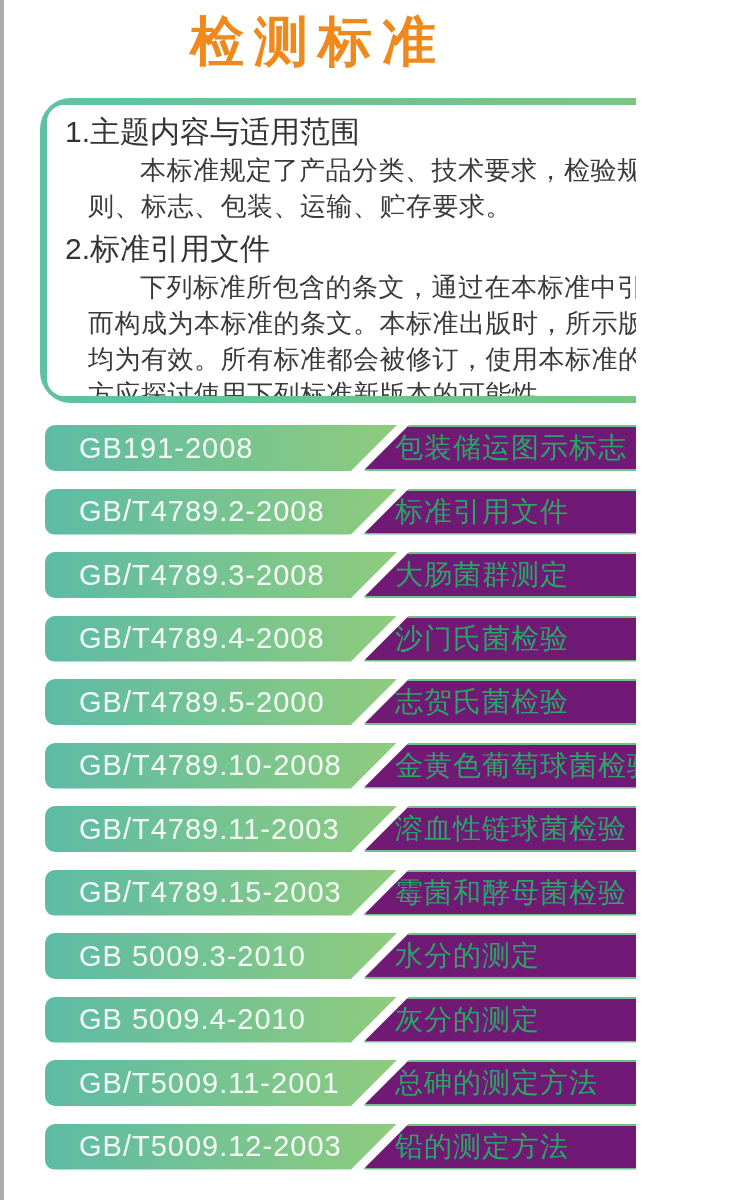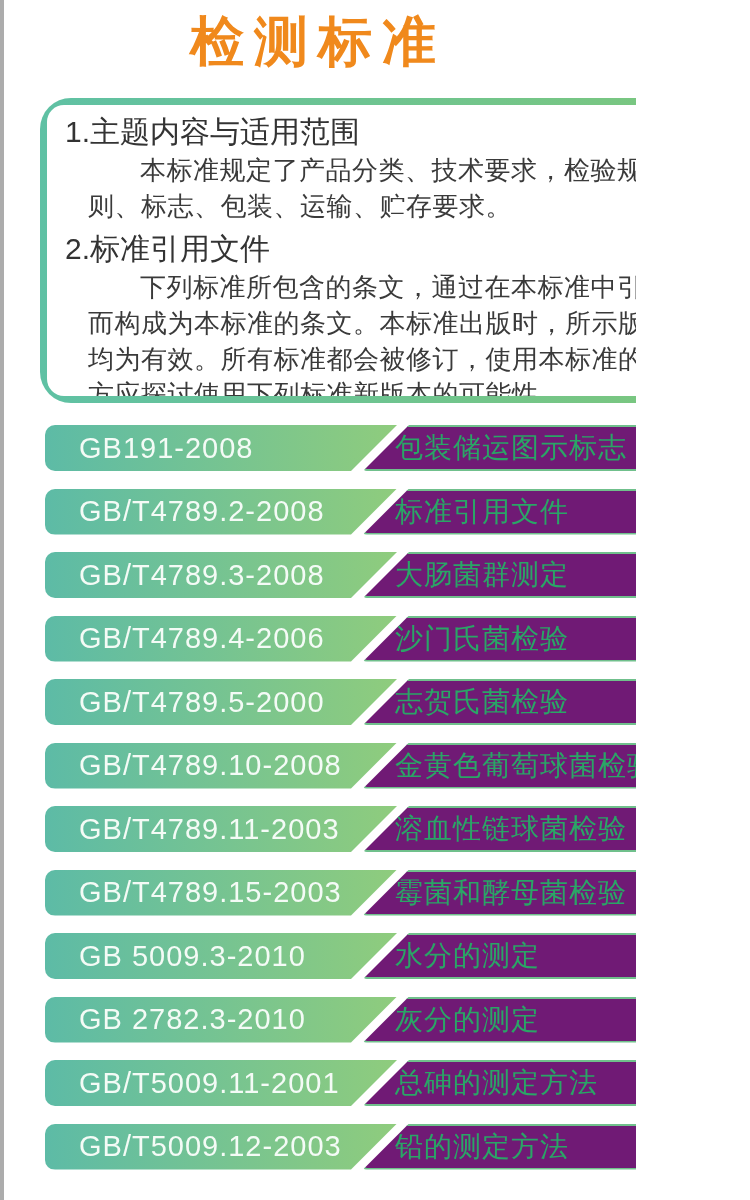--- a/index.html
+++ b/index.html
@@ -152,21 +152,21 @@
         <div class="code-panel">
           <span class="std-code">GB/T4789.3-2008</span>
         </div>
       </div>
 
       <div class="std-row">
         <div class="name-panel">
           <span class="std-name">沙门氏菌检验</span>
         </div>
         <div class="code-panel">
-          <span class="std-code">GB/T4789.4-2006</span>
+          <span class="std-code">GB/T4789.4-2008</span>
         </div>
       </div>
 
       <div class="std-row">
         <div class="name-panel">
           <span class="std-name">志贺氏菌检验</span>
         </div>
         <div class="code-panel">
           <span class="std-code">GB/T4789.5-2000</span>
         </div>
@@ -206,21 +206,21 @@
         <div class="code-panel">
           <span class="std-code">GB 5009.3-2010</span>
         </div>
       </div>
 
       <div class="std-row">
         <div class="name-panel">
           <span class="std-name">灰分的测定</span>
         </div>
         <div class="code-panel">
-          <span class="std-code">GB 2782.3-2010</span>
+          <span class="std-code">GB 5009.4-2010</span>
         </div>
       </div>
 
       <div class="std-row">
         <div class="name-panel">
           <span class="std-name">总砷的测定方法</span>
         </div>
         <div class="code-panel">
           <span class="std-code">GB/T5009.11-2001</span>
         </div>

